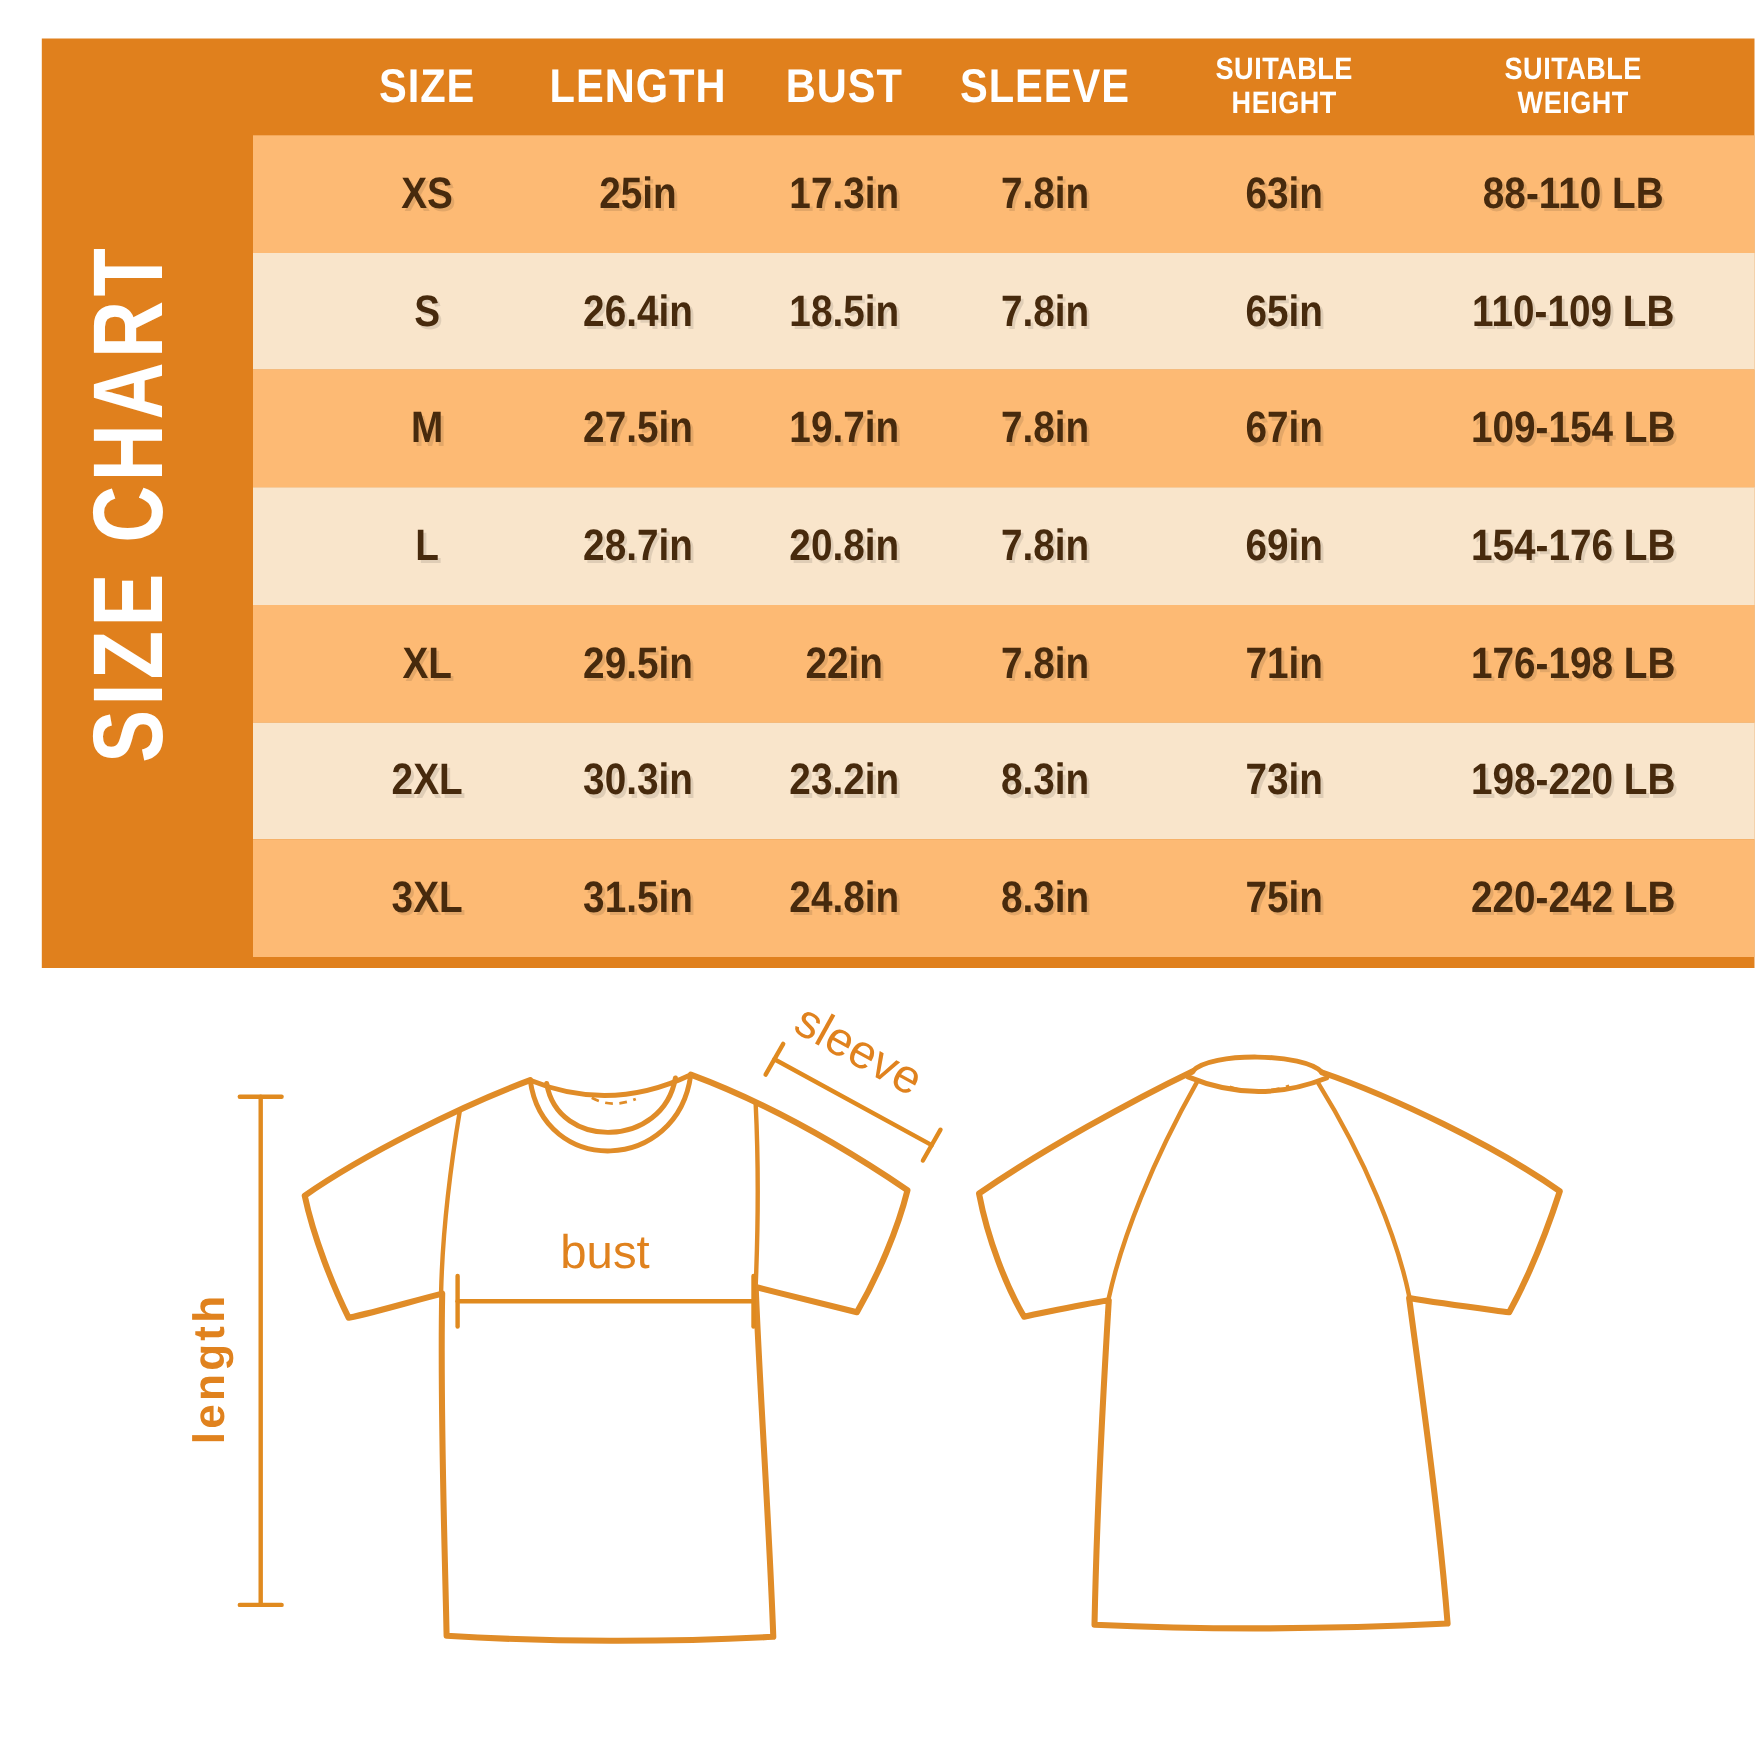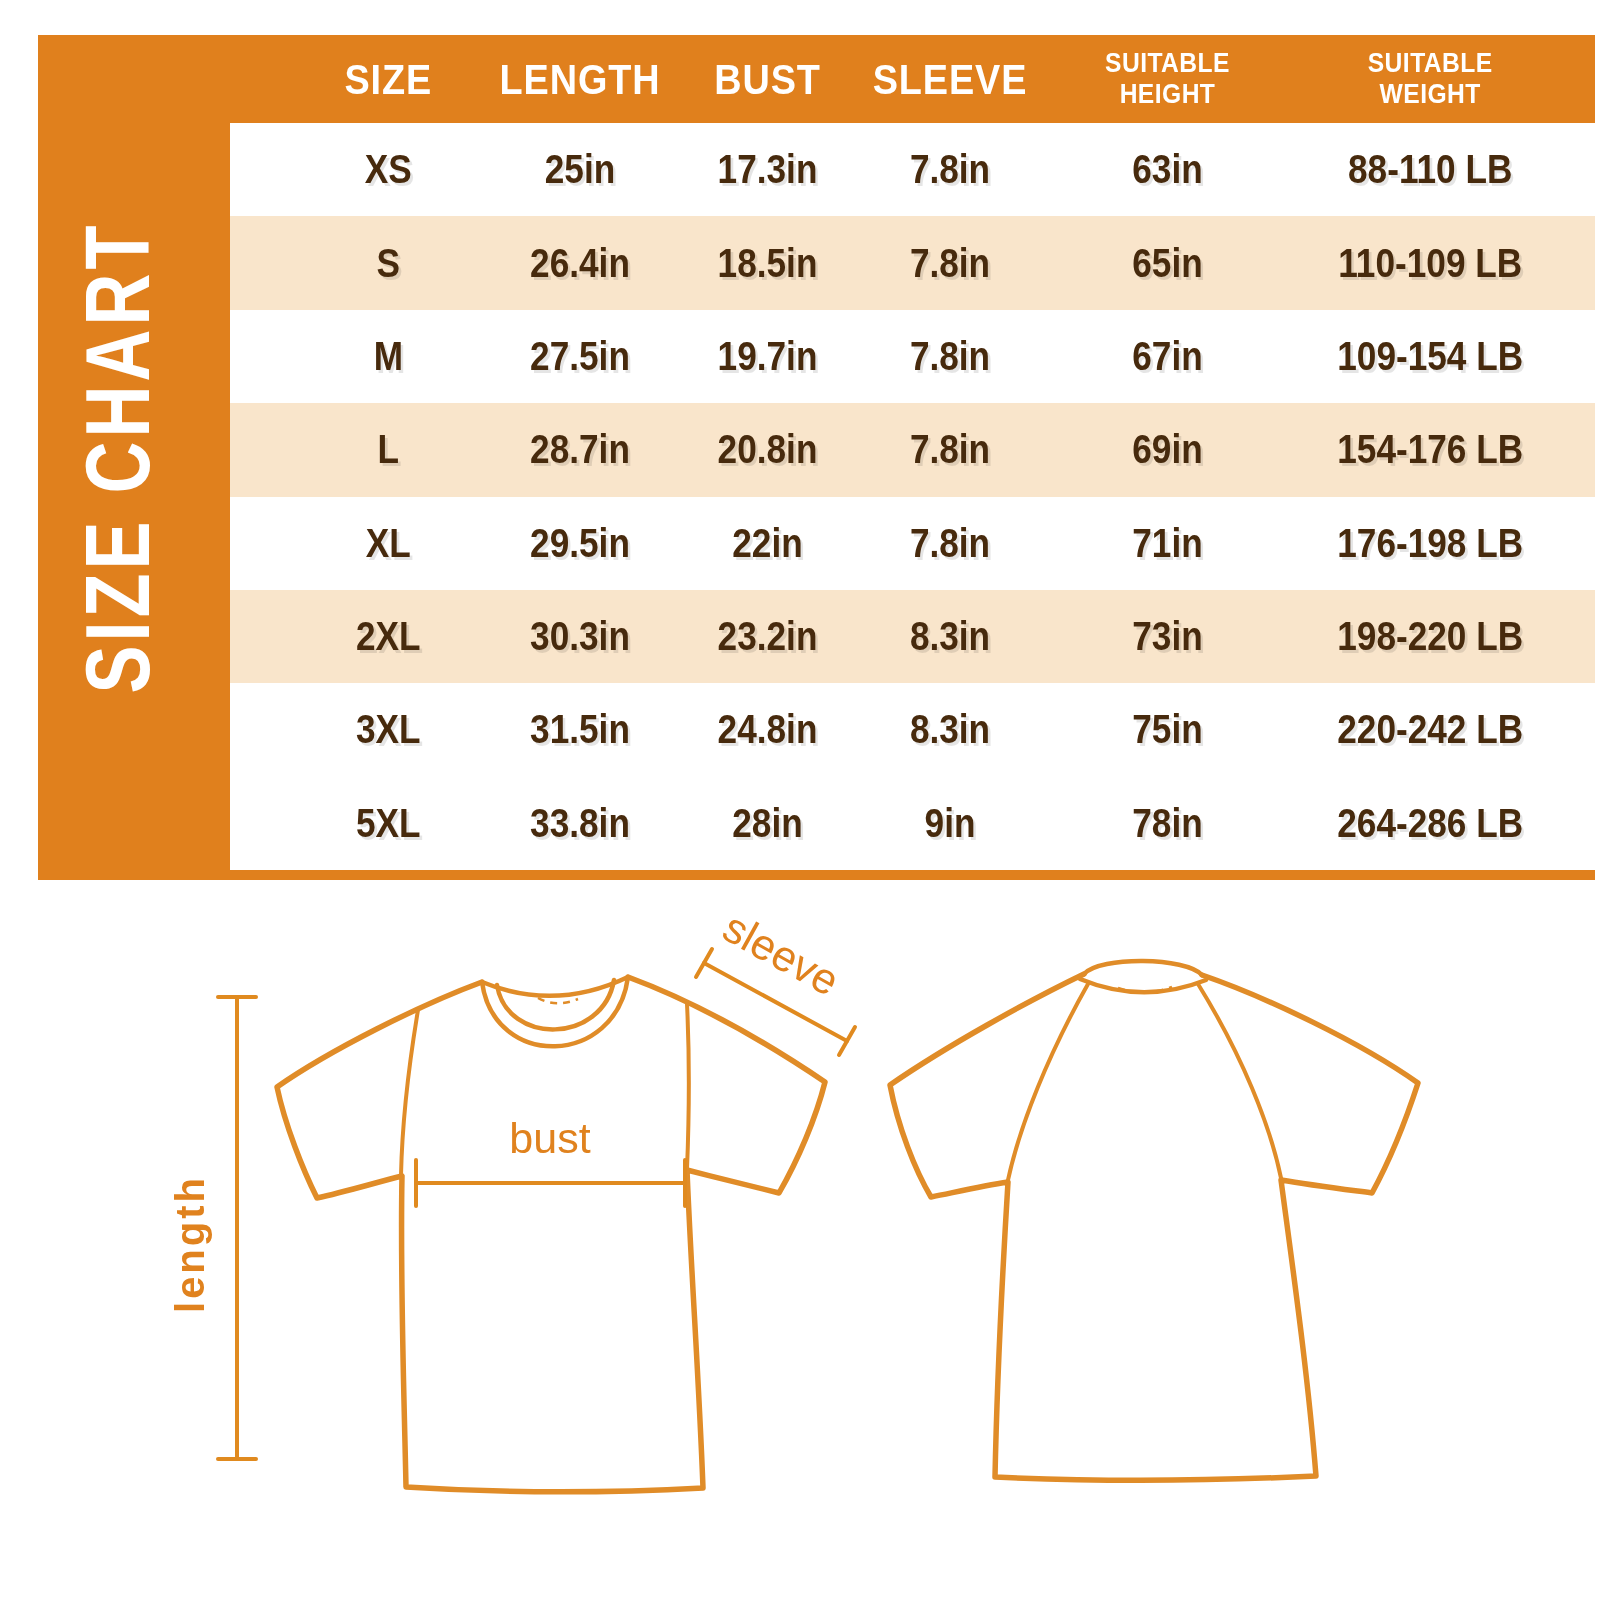--- a/index.html
+++ b/index.html
@@ -18,21 +18,21 @@
           display:flex; flex-direction:column;padding-left:32px;
           --cols:255px 190px 185px 180px 255px 332px; }
 
   .hrow { height:88px; display:grid; grid-template-columns:var(--cols); align-items:center; }
   .hcell { text-align:center; color:#ffffff; font-weight:bold; font-size:43px; letter-spacing:1px;
            transform:scaleX(0.88); }
   .hcell.small { font-size:28px; line-height:1.1; white-space:pre-line; letter-spacing:0.5px; }
   .hcell:first-child { padding-left:70px; }
   .hcell:last-child  { padding-right:70px; }
 
-  .row { flex:1; display:grid; grid-template-columns:var(--cols); align-items:center; background:#ffffff; }
+  .row { flex:1; display:grid; grid-template-columns:var(--cols); align-items:center; background:#fdba74; }
   .row.alt { background:#F9E5CB; }
   .cell { text-align:center; color:#472A0D; font-weight:bold; font-size:40px;
           text-shadow:3px 3px 0 rgba(0,0,0,0.10); transform:scaleX(0.88); }
   .cell:first-child { padding-left:70px; }
   .cell:last-child  { padding-right:70px; }
 
   
   .diagram { position:absolute; left:150px; top:920px; width:1300px; height:660px; }
   .shirt   { fill:none; stroke:#E08C28; stroke-width:5.5; stroke-linecap:round; stroke-linejoin:round; }
   .seam    { fill:none; stroke:#E08C28; stroke-width:4;   stroke-linecap:round; }
@@ -123,28 +123,20 @@
       <div class="row">
         <div class="cell">3XL</div>
         <div class="cell">31.5in</div>
         <div class="cell">24.8in</div>
         <div class="cell">8.3in</div>
         <div class="cell">75in</div>
         <div class="cell">220-242 LB</div>
       </div>
 
 
-      <div class="row">
-        <div class="cell">5XL</div>
-        <div class="cell">33.8in</div>
-        <div class="cell">28in</div>
-        <div class="cell">9in</div>
-        <div class="cell">78in</div>
-        <div class="cell">264-286 LB</div>
-      </div>
 
     </div>
   </div>
 
   <svg class="diagram" viewBox="0 0 1300 660">
 
     <g>
       <path class="shirt" d="M 332,62
         C 270,85 180,130 127,167
         C 135,205 153,250 167,278

